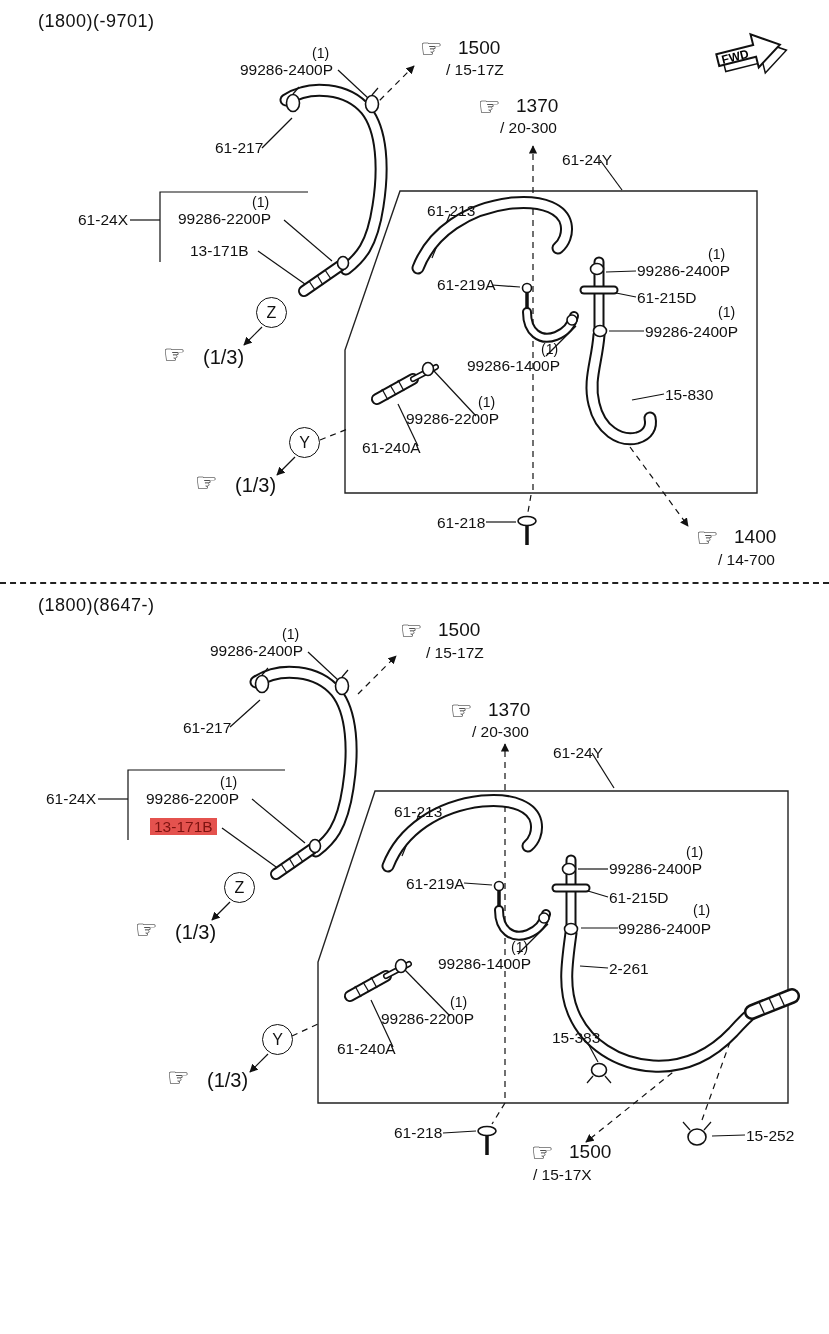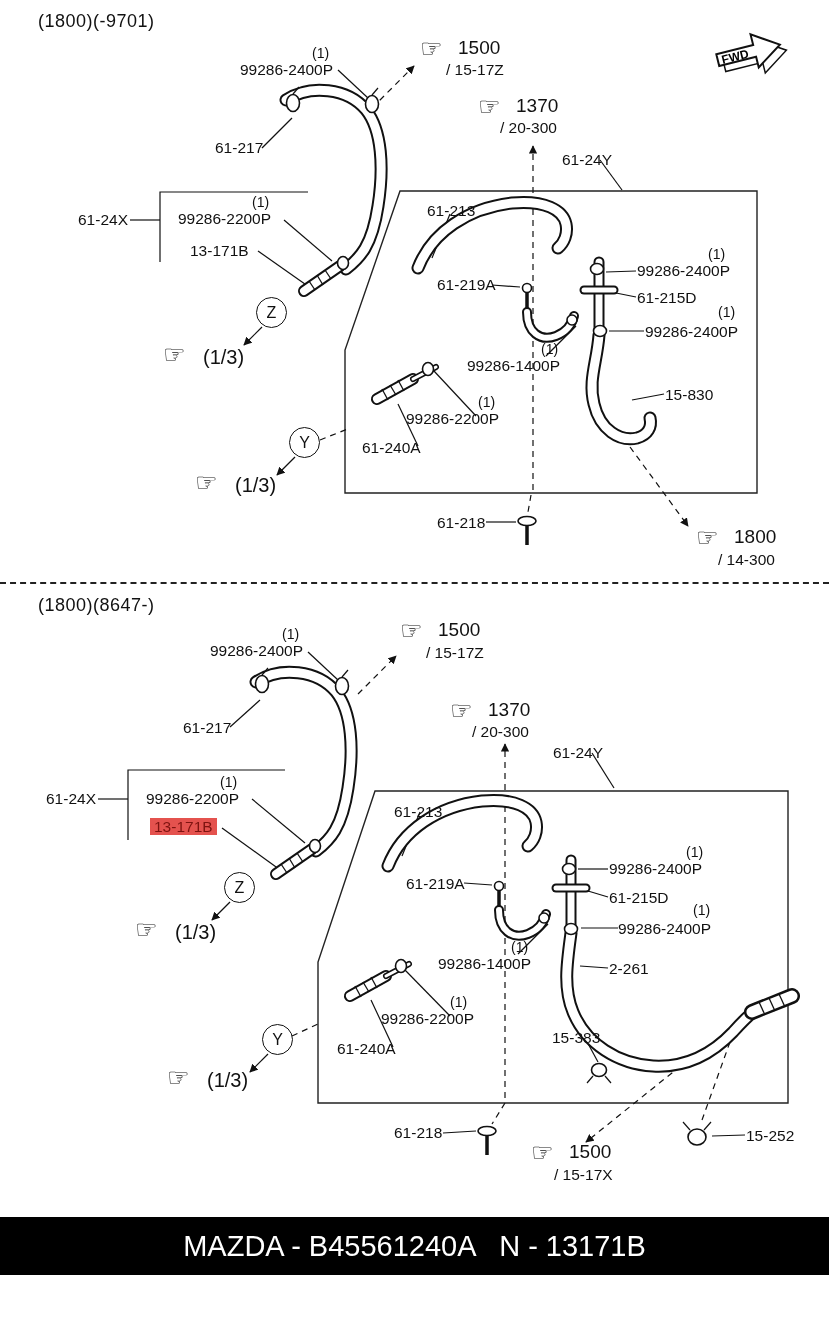--- a/index.html
+++ b/index.html
@@ -254,22 +254,22 @@
     <div class="lbl" style="left:406px;top:410px">99286-2200P</div>
     <div class="lbl" style="left:362px;top:439px">61-240A</div>
     <div class="viewc" style="left:256px;top:297px">Z</div>
     <div class="lbl hand" style="left:163px;top:342px">☞</div>
     <div class="lbl ref13" style="left:203px;top:346px">(1/3)</div>
     <div class="viewc" style="left:289px;top:427px">Y</div>
     <div class="lbl hand" style="left:195px;top:470px">☞</div>
     <div class="lbl ref13" style="left:235px;top:474px">(1/3)</div>
     <div class="lbl" style="left:437px;top:514px">61-218</div>
     <div class="lbl hand" style="left:696px;top:525px">☞</div>
-    <div class="lbl big" style="left:734px;top:527px">1800</div>
-    <div class="lbl" style="left:718px;top:551px">/ 14-300</div>
+    <div class="lbl big" style="left:734px;top:527px">1400</div>
+    <div class="lbl" style="left:718px;top:551px">/ 14-700</div>
   </div>
 
   <div class="divider"></div>
 
   <div>
     <div class="lbl ttl" style="left:38px;top:596px">(1800)(8647-)</div>
     <div class="lbl qty" style="left:282px;top:627px">(1)</div>
     <div class="lbl" style="left:210px;top:642px">99286-2400P</div>
     <div class="lbl hand" style="left:400px;top:618px">☞</div>
     <div class="lbl big" style="left:438px;top:620px">1500</div>
@@ -299,21 +299,18 @@
     <div class="lbl qty" style="left:450px;top:995px">(1)</div>
     <div class="lbl" style="left:381px;top:1010px">99286-2200P</div>
     <div class="lbl" style="left:337px;top:1040px">61-240A</div>
     <div class="lbl" style="left:552px;top:1029px">15-383</div>
     <div class="viewc" style="left:262px;top:1024px">Y</div>
     <div class="lbl hand" style="left:167px;top:1065px">☞</div>
     <div class="lbl ref13" style="left:207px;top:1069px">(1/3)</div>
     <div class="lbl" style="left:394px;top:1124px">61-218</div>
     <div class="lbl hand" style="left:531px;top:1140px">☞</div>
     <div class="lbl big" style="left:569px;top:1142px">1500</div>
-    <div class="lbl" style="left:554px;top:1166px">/ 15-17X</div>
+    <div class="lbl" style="left:533px;top:1166px">/ 15-17X</div>
     <div class="lbl" style="left:746px;top:1127px">15-252</div>
   </div>
 
-  <div class="footer">
-    <span>MAZDA - B45561240A   N - 13171B</span>
-  </div>
 
 </div>
 
 </body></html>

